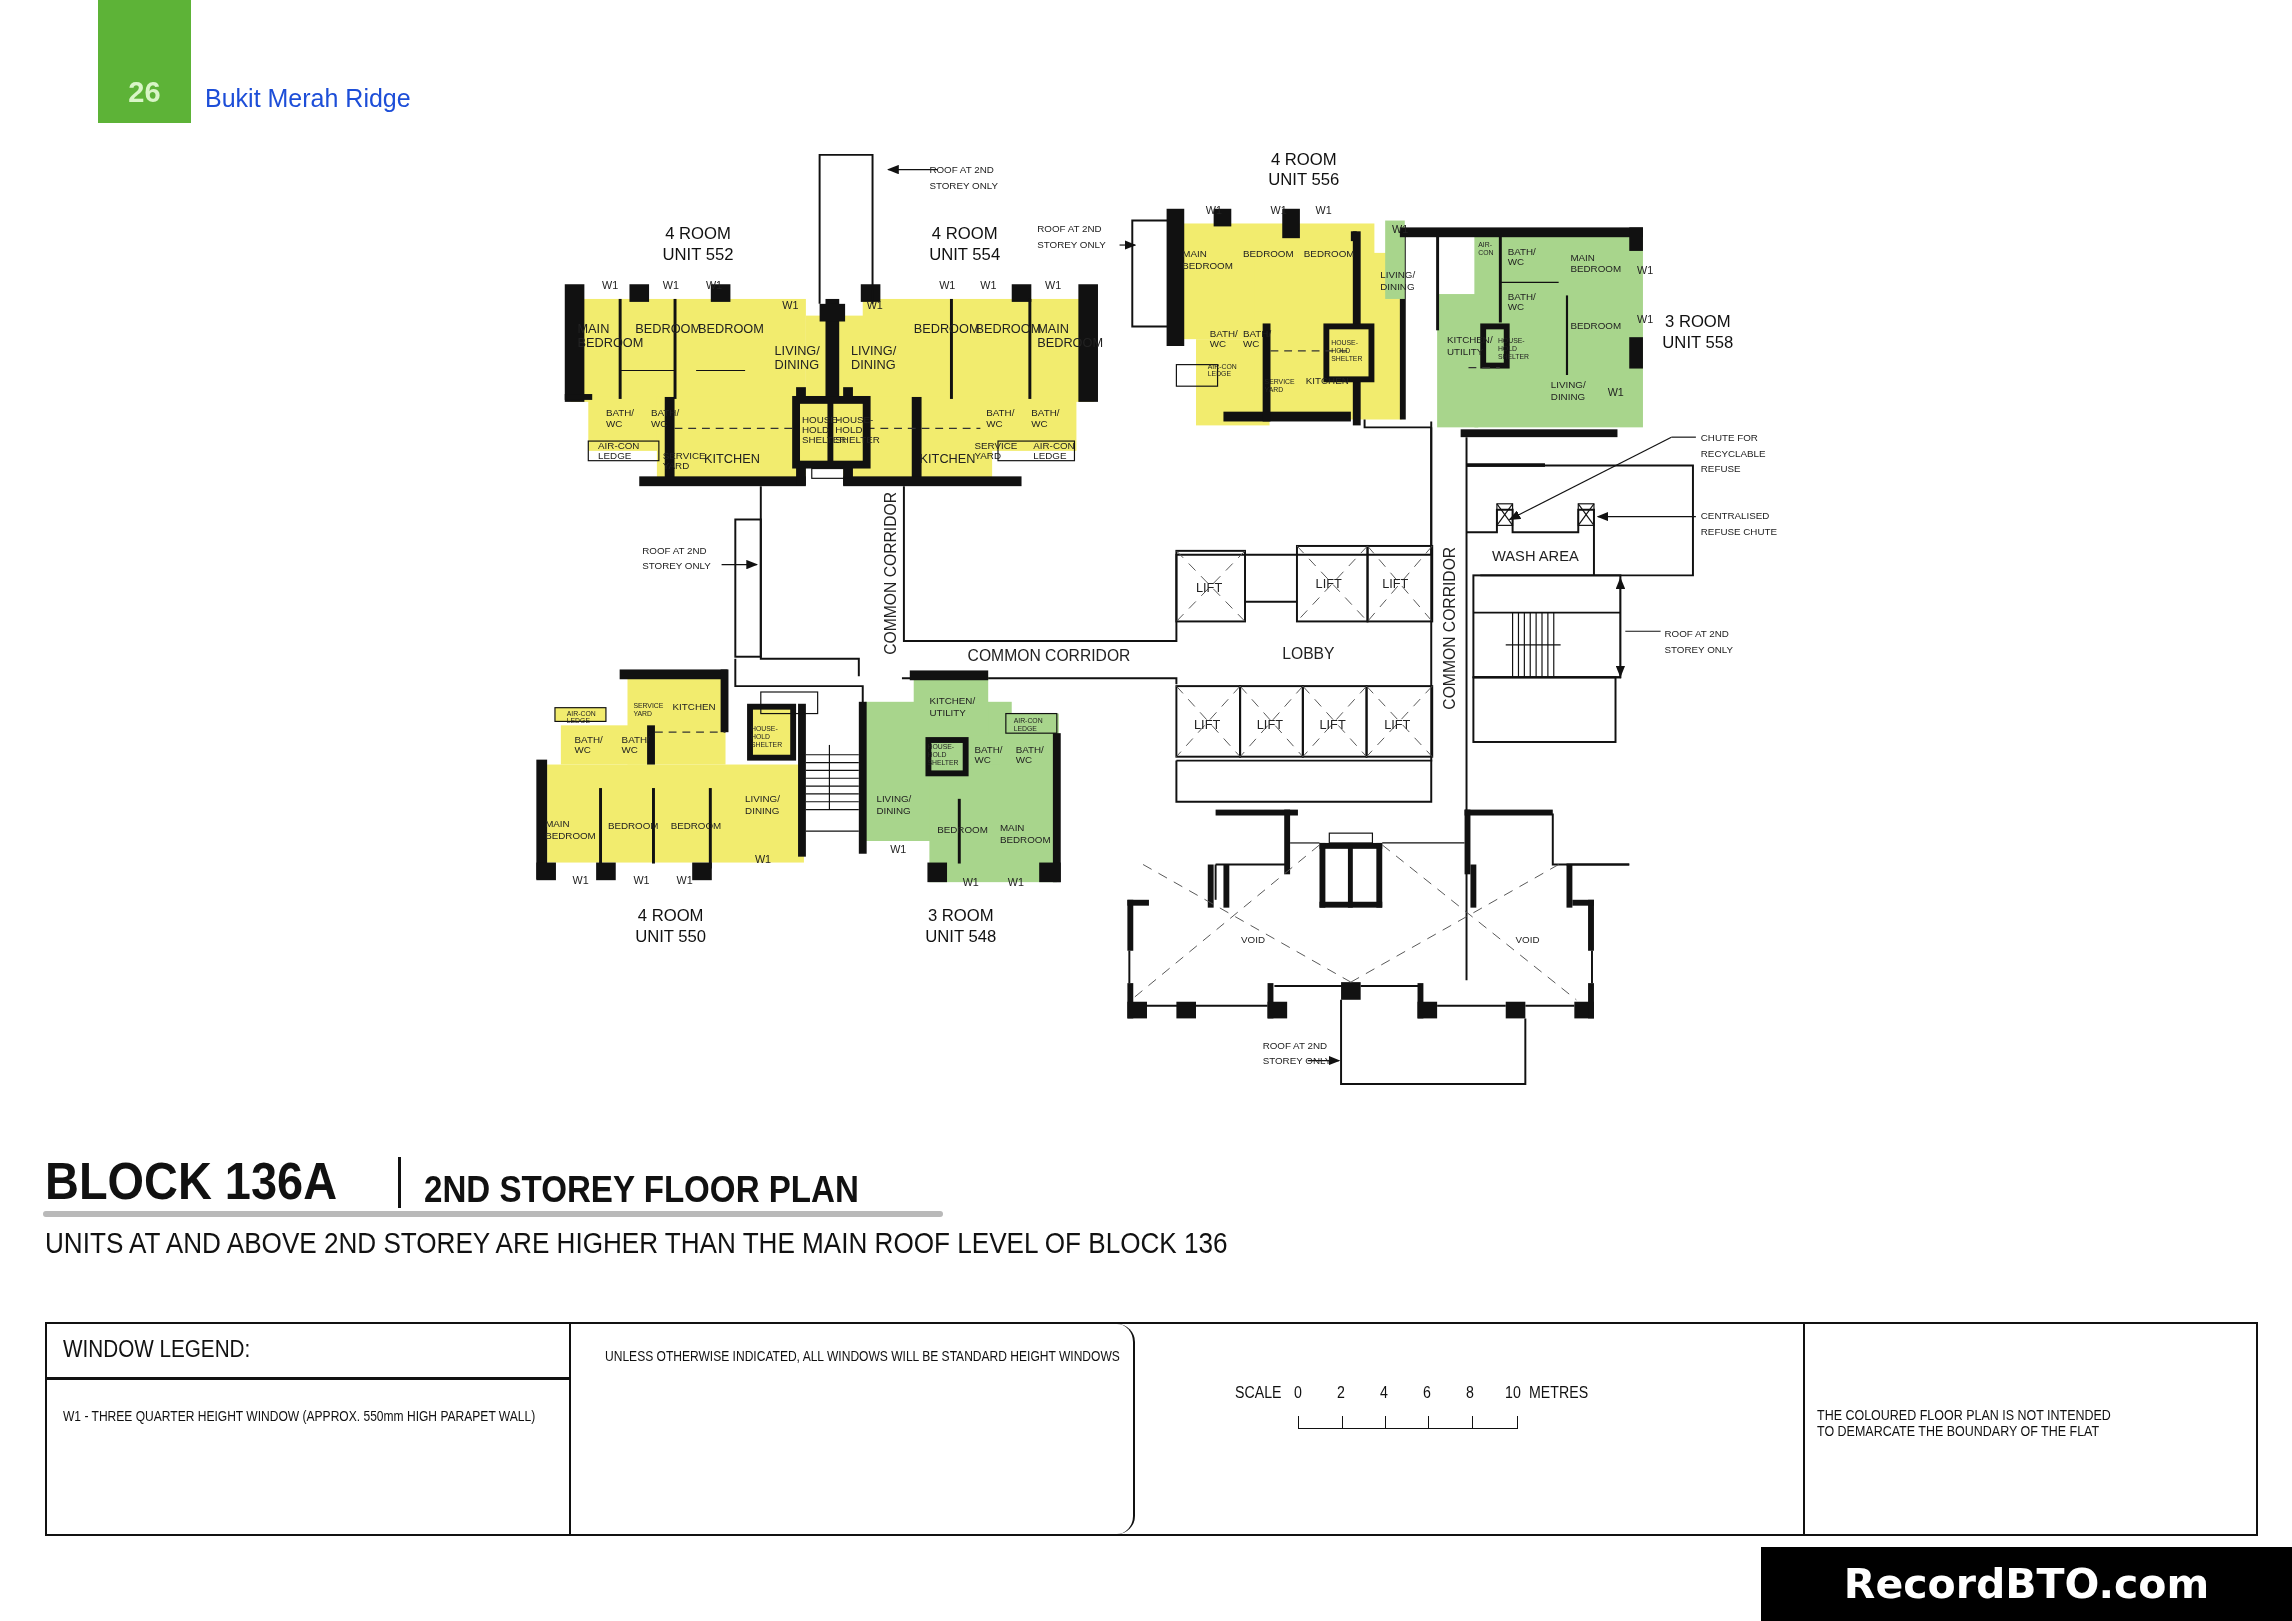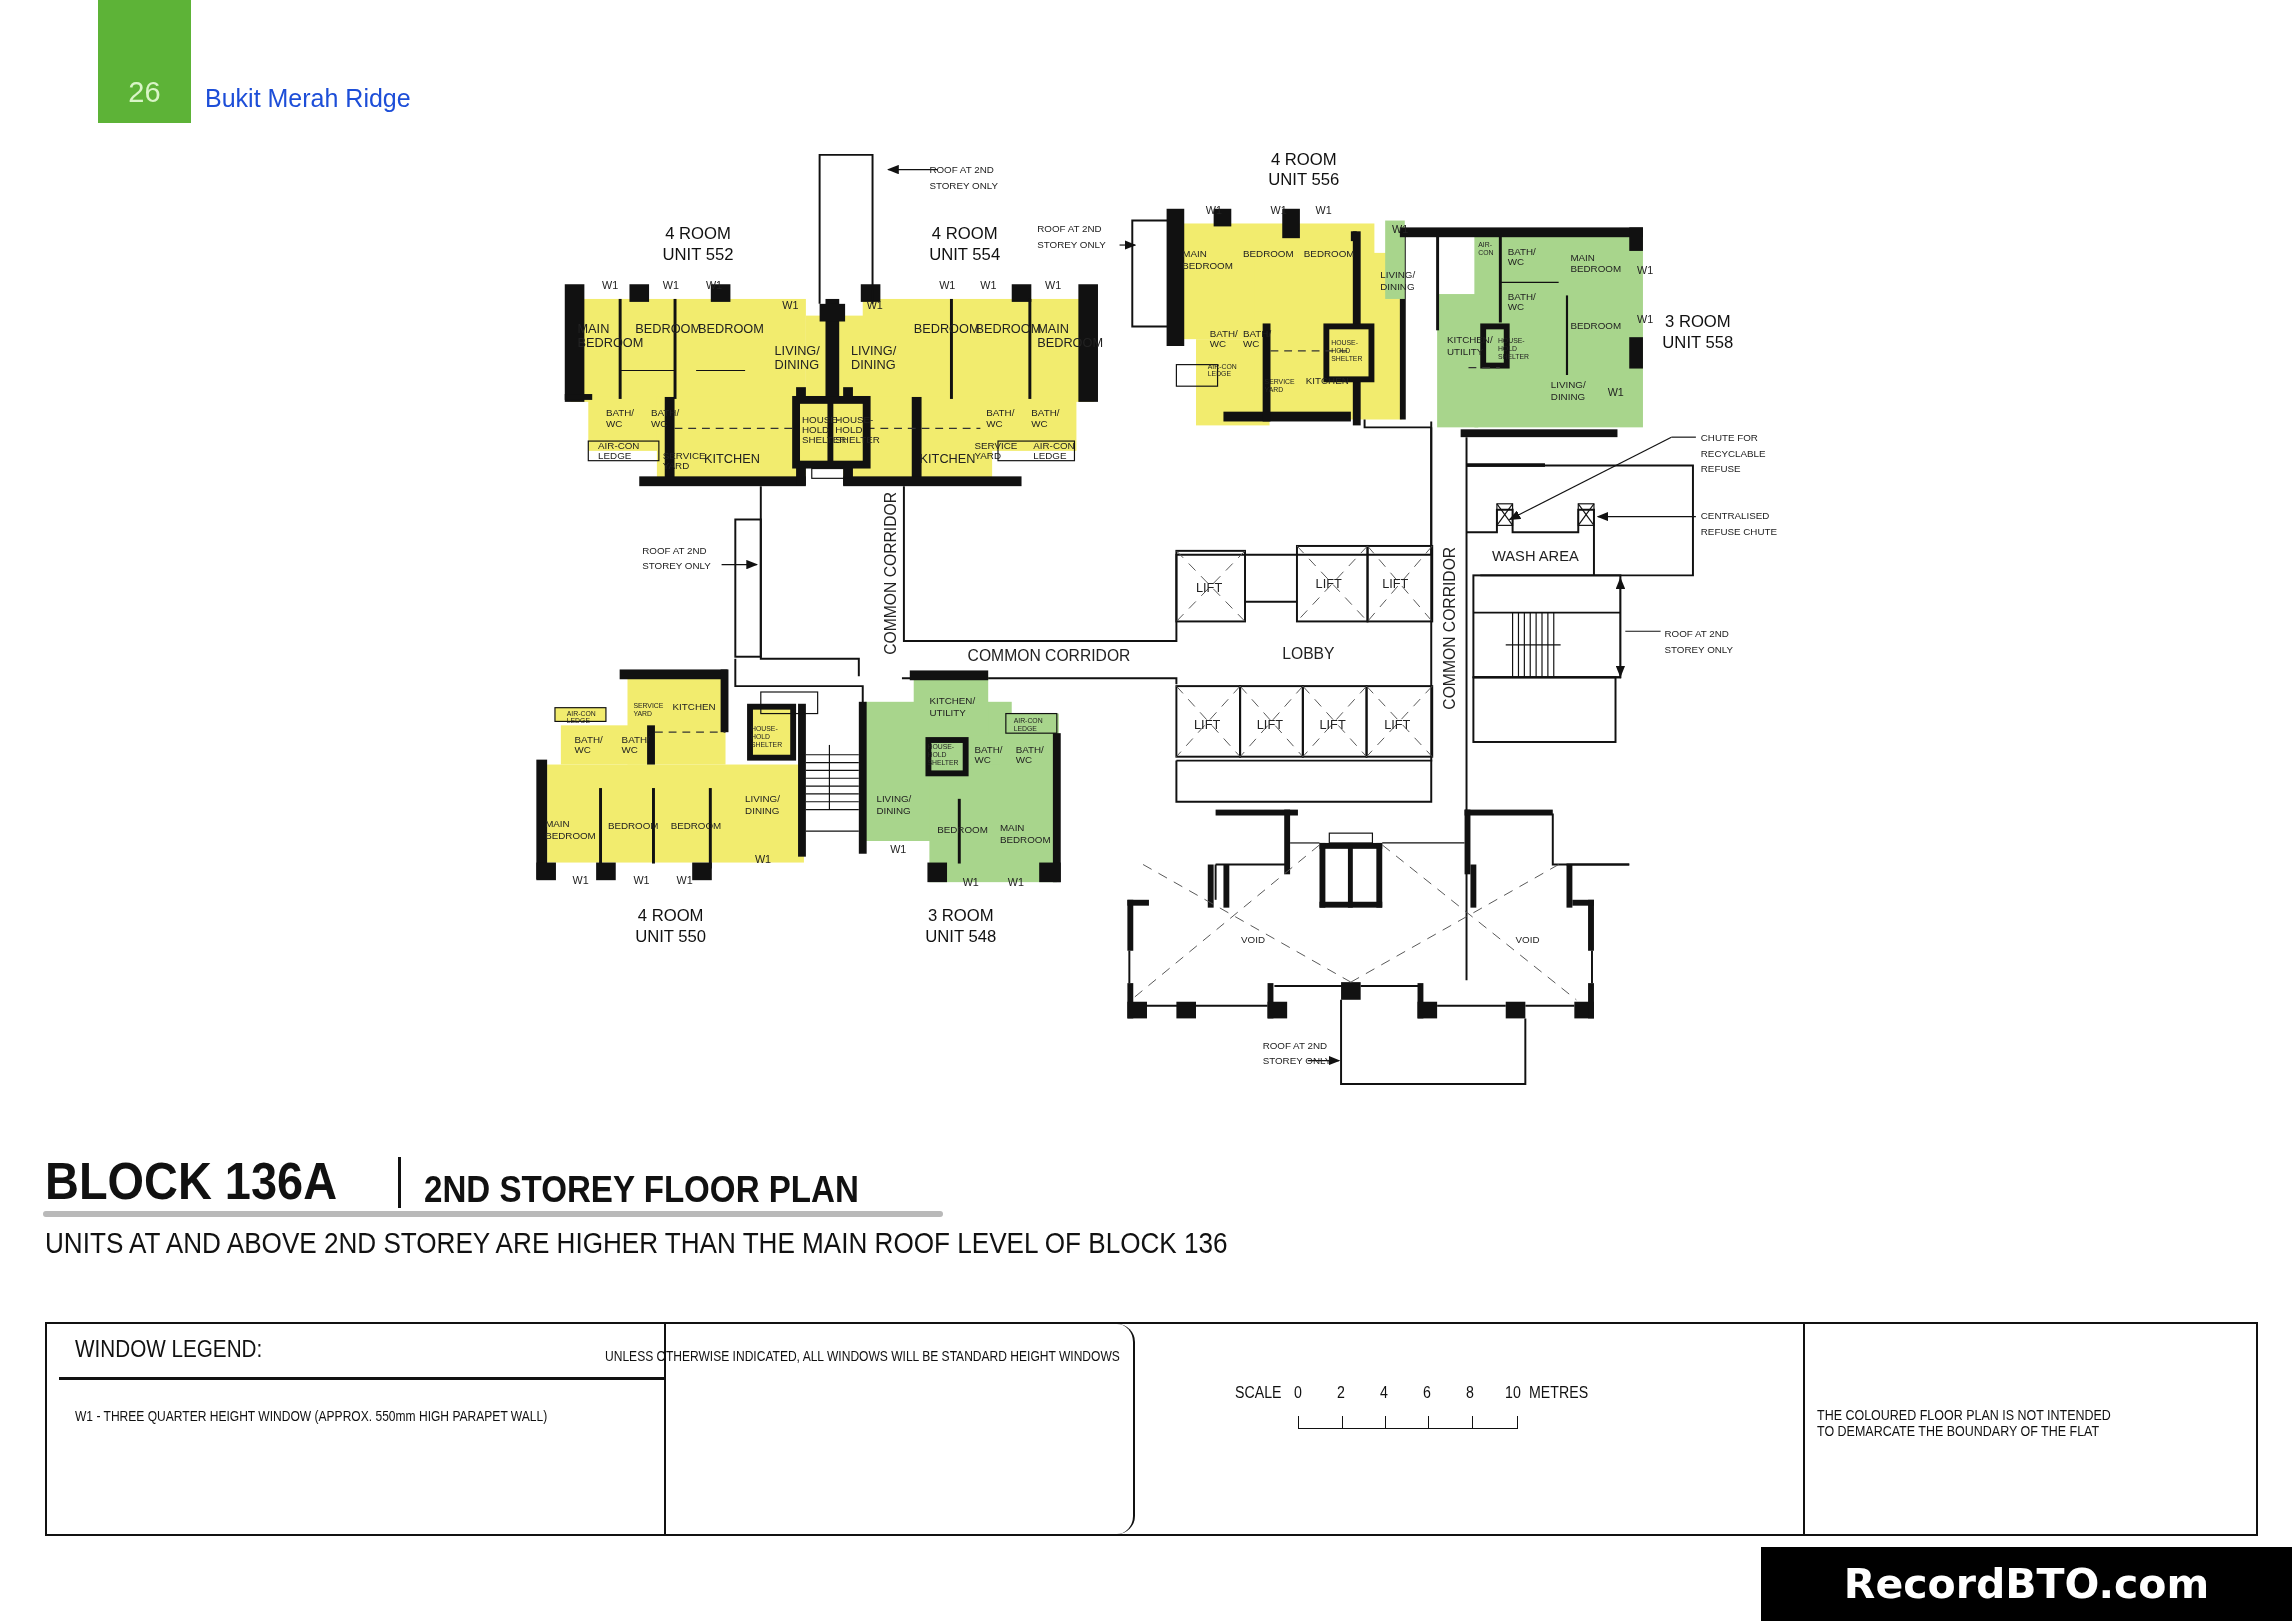--- a/index.html
+++ b/index.html
@@ -1,30 +1,30 @@
 <!DOCTYPE html>
 <html><head>
 <meta charset="utf-8">
 <style>
   html, body { margin:0; padding:0; background:#ffffff; }
   body { width:2293px; height:1621px; position:relative; overflow:hidden;
          font-family:"Liberation Sans", sans-serif; color:#111; }
-  .page-tab { position:absolute; left:98px; top:0; width:93px; height:123px; background:#5db337; }
+  .page-tab { position:absolute; left:98px; top:0; width:93px; height:123px; background:#5db337;font-weight:bold; }
   .page-num { position:absolute; left:0; right:0; bottom:13.7px; text-align:center; color:#d9f5c7; font-size:29px; }
   .doc-title { position:absolute; left:205px; top:84px; font-size:25px; color:#1d4ed8; }
   svg.plan { position:absolute; left:0; top:0; }
   svg text { font-family:"Liberation Sans", sans-serif; }
   .block-title { position:absolute; left:45px; top:1152px; font-size:51px; font-weight:bold; letter-spacing:0px; transform:scaleX(0.92); transform-origin:left; }
   .title-sep { position:absolute; left:398px; top:1157px; width:2.9px; height:51px; background:#111; }
   .sub-title { position:absolute; left:424px; top:1169px; font-size:36px; font-weight:bold; transform:scaleX(0.92); transform-origin:left; }
   .title-bar { position:absolute; left:43px; top:1211px; width:900px; height:5.9px; background:#b9b9b9; border-radius:2.9px; }
   .note-line { position:absolute; left:45px; top:1227px; font-size:29px; transform:scaleX(0.9); transform-origin:left; }
   .legend-table { position:absolute; left:45px; top:1322px; width:2213px; height:214px; border:2.9px solid #111; box-sizing:border-box; }
   .cell { position:absolute; top:0; bottom:0; border-right:2px solid #111; box-sizing:border-box; }
-  .c1 { left:12px; width:607px; }
+  .c1 { left:0; width:524px; }
   .c2 { left:544px; width:544px;border-radius:18px; }
   .c3 { left:1088px; width:670px; }
   .c4 { left:1658px; right:0; border-right:none;padding-left:28px; }
   .legend-head { position:absolute; left:0; right:0; top:0; height:53px; border-bottom:3.9px solid #111; }
   .legend-head span { position:absolute; left:15.7px; top:11.8px; font-size:23.5px; transform:scaleX(0.88); transform-origin:left; }
   .legend-w1 { position:absolute; left:15.7px; top:84px; font-size:14.7px; transform:scaleX(0.82); transform-origin:left; white-space:nowrap; }
   .std-note { position:absolute; left:13.7px; top:23.5px; font-size:14.7px; transform:scaleX(0.82); transform-origin:left; white-space:nowrap; }
   .scale-label { position:absolute; top:59px; font-size:16.7px; transform:scaleX(0.85); transform-origin:left; white-space:nowrap; }
   .scale-bar { position:absolute; left:163px; top:92px; width:218px; height:11.8px; border:1px solid #111; border-top:none; }
   .scale-tick { position:absolute; top:0; width:1px; height:11.8px; background:#111; }

